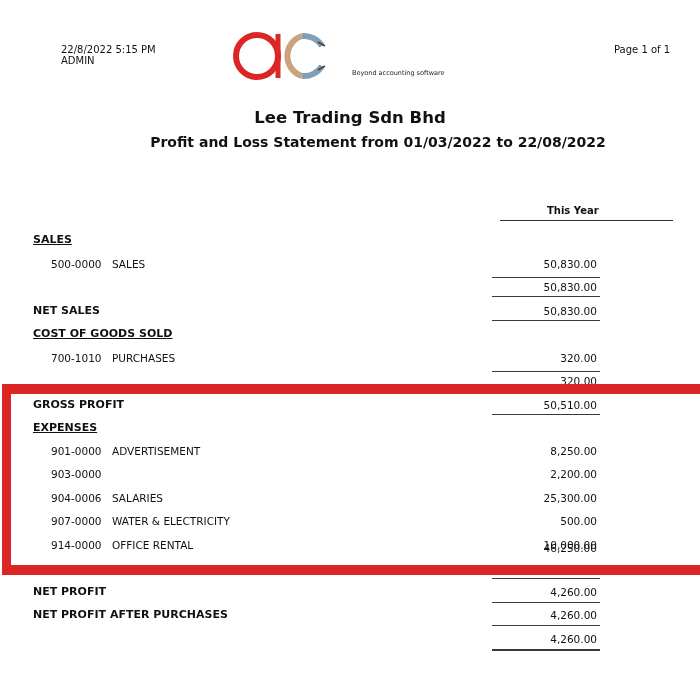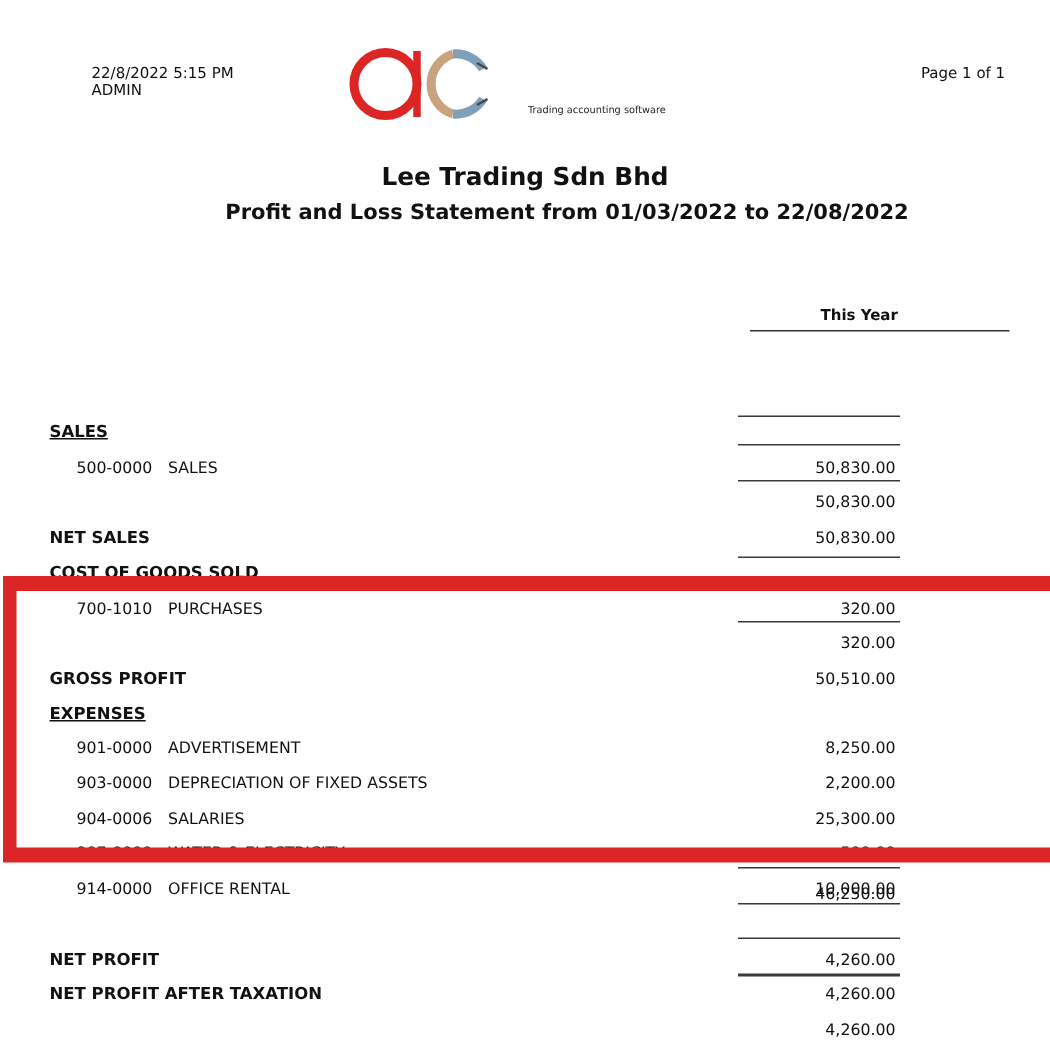--- a/index.html
+++ b/index.html
@@ -15,21 +15,21 @@
     .logo-word b { font-weight: 900; }
     .logo-word .light { font-weight: normal; }
     .logo-reg { font-size: 8px; vertical-align: top; position: relative; top: 4px; }
     .logo-tag { position: absolute; left: 122px; top: 41px; font-size: 6.5px; color: #222; white-space: nowrap; }
 
     .company { left: 0; width: 700px; top: 108px; text-align: center; font-size: 16.5px; font-weight: bold; }
     .subtitle { left: 0; width: 756px; top: 134px; text-align: center; font-size: 14px; font-weight: bold; }
 
     .col-head { left: 500px; width: 173px; top: 205px; font-size: 10px; font-weight: bold; padding-left: 47px; box-sizing: border-box; border-bottom: 1.5px solid #333; height: 16px; }
 
-    .row { position: absolute; left: 0; width: 700px; height: 16px; font-size: 11px; line-height: 16px; margin-top: 48px; }
+    .row { position: absolute; left: 0; width: 700px; height: 16px; font-size: 11px; line-height: 16px; }
     .row .label { position: absolute; left: 33px; font-weight: bold; white-space: nowrap; }
     .row .label.u { text-decoration: underline; }
     .row .code { position: absolute; left: 51px; font-size: 10.5px; white-space: nowrap; }
     .row .desc { position: absolute; left: 112px; font-size: 10.5px; white-space: nowrap; }
     .row .amt { position: absolute; right: 103px; font-size: 10.5px; text-align: right; white-space: nowrap; }
 
     .rule { position: absolute; left: 492px; width: 108px; height: 0; border-top: 1.5px solid #3a3a3a; }
 
     .highlight {
       position: absolute; left: 2px; top: 384px; width: 692px; height: 171px;
@@ -49,21 +49,21 @@
 
 <div class="abs logo">
   <svg width="100" height="56" viewBox="0 0 100 56" style="position:absolute;left:0;top:0;">
     <circle cx="27" cy="28" r="21" fill="none" stroke="#dc2626" stroke-width="6"></circle>
     <line x1="48" y1="6" x2="48" y2="50" stroke="#dc2626" stroke-width="5"></line>
     <path d="M 72 8 A 21 21 0 0 0 72 48" fill="none" stroke="#c9a27e" stroke-width="6"></path>
     <path d="M 72 8 A 21 21 0 0 1 92 18" fill="none" stroke="#7fa0b8" stroke-width="6"></path>
     <path d="M 72 48 A 21 21 0 0 0 92 38" fill="none" stroke="#7fa0b8" stroke-width="6"></path>
     <path d="M 88 14 L 95 18 M 88 42 L 95 38" stroke="#444" stroke-width="1.5"></path>
   </svg>
-  <div class="logo-tag">Trading accounting software</div>
+  <div class="logo-tag">Beyond accounting software</div>
 </div>
 
 <div class="abs company">Lee Trading Sdn Bhd</div>
 <div class="abs subtitle">Profit and Loss Statement from 01/03/2022 to 22/08/2022</div>
 
 <div class="abs col-head">This Year</div>
 
 <div class="row" style="top:232px;">
   <span class="label u">SALES</span>
 </div>
@@ -106,21 +106,20 @@
 <div class="row" style="top:420px;">
   <span class="label u">EXPENSES</span>
 </div>
 <div class="row" style="top:443px;">
   <span class="code">901-0000</span>
   <span class="desc">ADVERTISEMENT</span>
   <span class="amt">8,250.00</span>
 </div>
 <div class="row" style="top:466px;">
   <span class="code">903-0000</span>
-  <span class="desc">DEPRECIATION OF FIXED ASSETS</span>
   <span class="amt">2,200.00</span>
 </div>
 <div class="row" style="top:490px;">
   <span class="code">904-0006</span>
   <span class="desc">SALARIES</span>
   <span class="amt">25,300.00</span>
 </div>
 <div class="row" style="top:513px;">
   <span class="code">907-0000</span>
   <span class="desc">WATER &amp; ELECTRICITY</span>
@@ -135,21 +134,21 @@
   <span class="amt">46,250.00</span>
 </div>
 <div class="rule" style="top:578px;"></div>
 
 <div class="row" style="top:584px;">
   <span class="label">NET PROFIT</span>
   <span class="amt">4,260.00</span>
 </div>
 <div class="rule" style="top:602px;"></div>
 <div class="row" style="top:607px;">
-  <span class="label">NET PROFIT AFTER TAXATION</span>
+  <span class="label">NET PROFIT AFTER PURCHASES</span>
   <span class="amt">4,260.00</span>
 </div>
 <div class="rule" style="top:625px;"></div>
 <div class="row" style="top:631px;">
   <span class="amt">4,260.00</span>
 </div>
 <div class="rule" style="top:649px; border-top-width:2px;"></div>
 
 <div class="highlight"></div>
 

